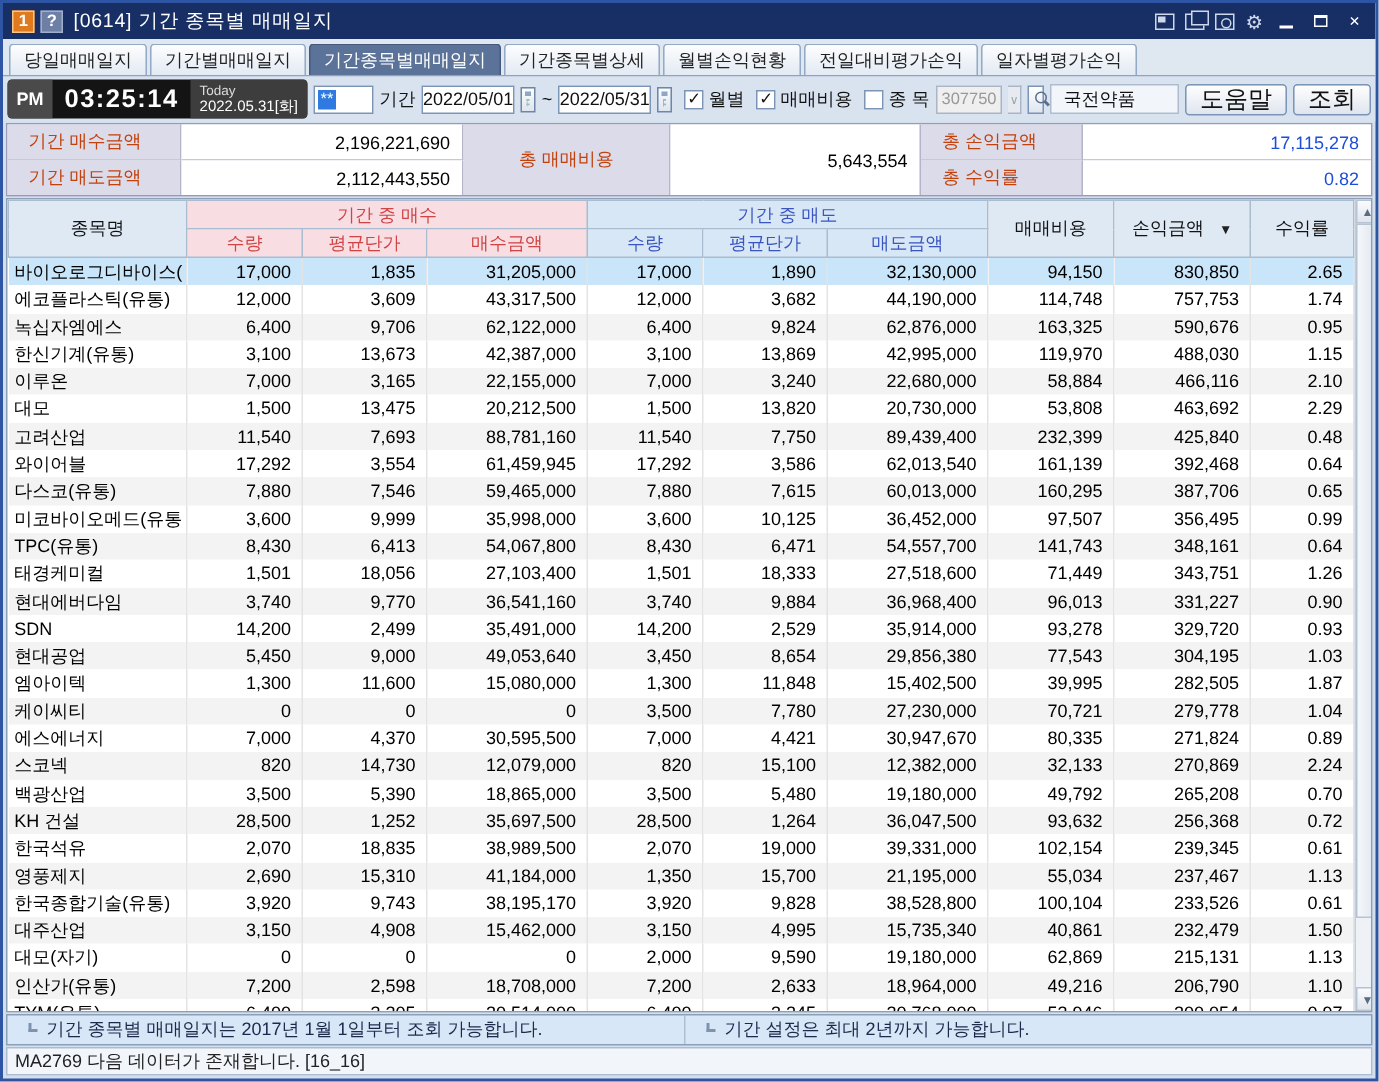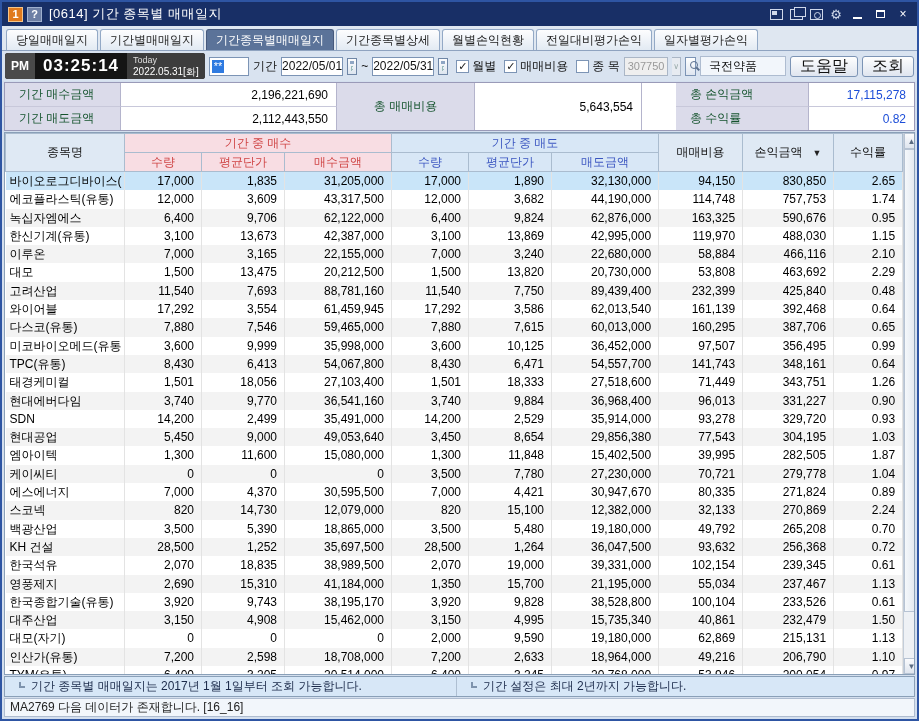--- a/index.html
+++ b/index.html
@@ -58,21 +58,21 @@
   .stockname{min-width:86px;height:20px;border:1px solid #aebcd0;background:#f2f6fb;display:flex;align-items:center;padding:0 8px;font-size:12px;}
   .tbtn{height:21px;border:1px solid #7c94b5;border-radius:3px;background:linear-gradient(#fefefe,#dfe5ef);
     font-size:16px;color:#111;display:flex;align-items:center;padding:0 9px;white-space:nowrap;}
   .btn-group{margin-left:auto;display:flex;gap:4px;}
 
   
   .summary{height:49px;display:flex;flex:0 0 auto;margin:1px 2px 1px 2px;border:1px solid #9a9ab8;background:#fff;}
   .sum-col{display:flex;flex-direction:column;}
   .sum-cell{border-right:1px solid #b4b4cc;border-bottom:1px solid #c8c8da;display:flex;align-items:center;font-size:12px;}
   .sum-cell:last-child{border-bottom:none;}
-  .sum-label{background:#dbdbea;justify-content:flex-start;padding-left:14px;color:#14532d;}
+  .sum-label{background:#dbdbea;justify-content:flex-start;padding-left:14px;color:#c2410c;}
   .sum-label.center{justify-content:center;padding-left:0;}
   .sum-val{background:#fff;justify-content:flex-end;padding-right:8px;color:#000;}
   .sum-val.red{color:#1d4ed8;}
   .h24{height:24px;flex:1;}
   .hfull{height:100%;flex:1;}
 
   
   .table-wrap{flex:1 1 auto;display:flex;margin:0 2px;border:1px solid #8aa0b8;background:#fff;overflow:hidden;}
   table.grid{border-collapse:collapse;table-layout:fixed;width:897px;flex:0 0 auto;}
   table.grid th{font-weight:normal;font-size:12px;border:1px solid #aabccf;height:19px;padding:0;white-space:nowrap;overflow:hidden;}
@@ -177,31 +177,31 @@
       <button class="tbtn">도움말</button>
       <button class="tbtn">조회</button>
     </div>
   </div>
 
   <div class="summary">
     <div class="sum-col" style="width:116px;">
       <div class="sum-cell sum-label h24">기간 매수금액</div>
       <div class="sum-cell sum-label h24">기간 매도금액</div>
     </div>
-    <div class="sum-col" style="width:216px;">
+    <div class="sum-col" style="width:188px;">
       <div class="sum-cell sum-val h24">2,196,221,690</div>
       <div class="sum-cell sum-val h24">2,112,443,550</div>
     </div>
     <div class="sum-col" style="width:138px;">
       <div class="sum-cell sum-label center hfull">총 매매비용</div>
     </div>
     <div class="sum-col" style="width:167px;">
       <div class="sum-cell sum-val hfull">5,643,554</div>
     </div>
-    <div class="sum-col" style="width:133px;margin-left:34px;">
+    <div class="sum-col" style="width:108px;">
       <div class="sum-cell sum-label h24">총 손익금액</div>
       <div class="sum-cell sum-label h24">총 수익률</div>
     </div>
     <div class="sum-col" style="flex:1;">
       <div class="sum-cell sum-val red h24" style="border-right:none;">17,115,278</div>
       <div class="sum-cell sum-val red h24" style="border-right:none;">0.82</div>
     </div>
   </div>
 
   <div class="table-wrap">

